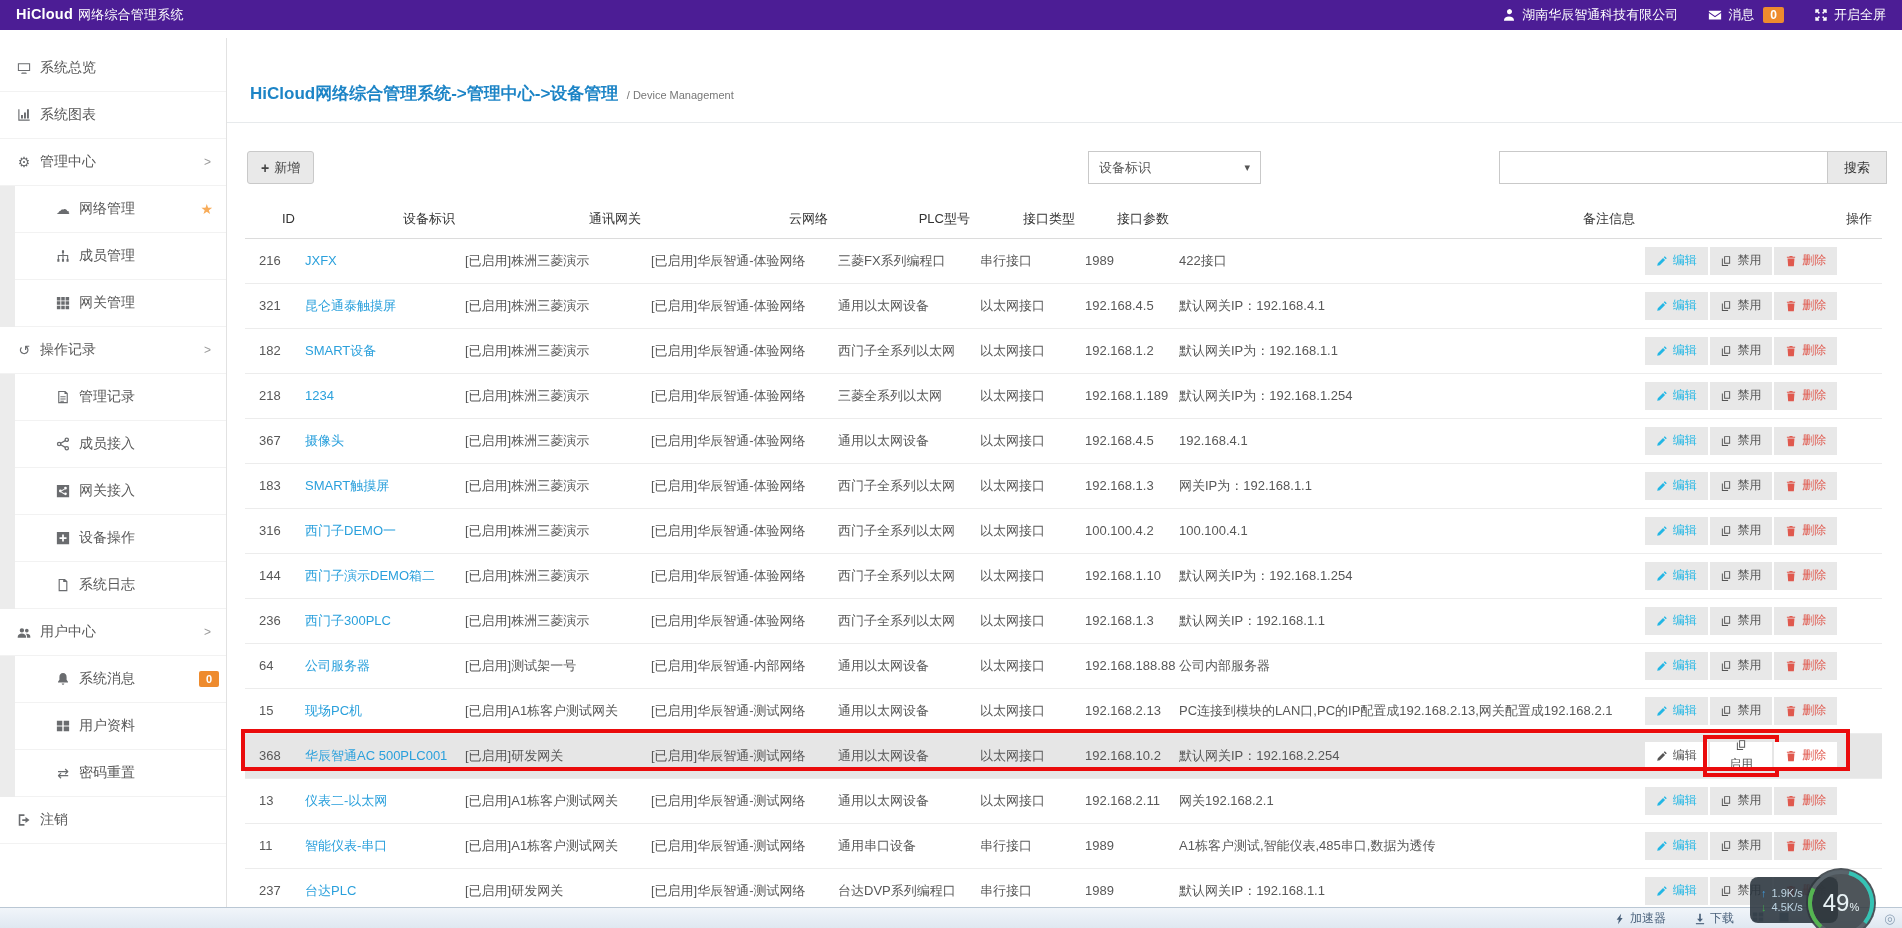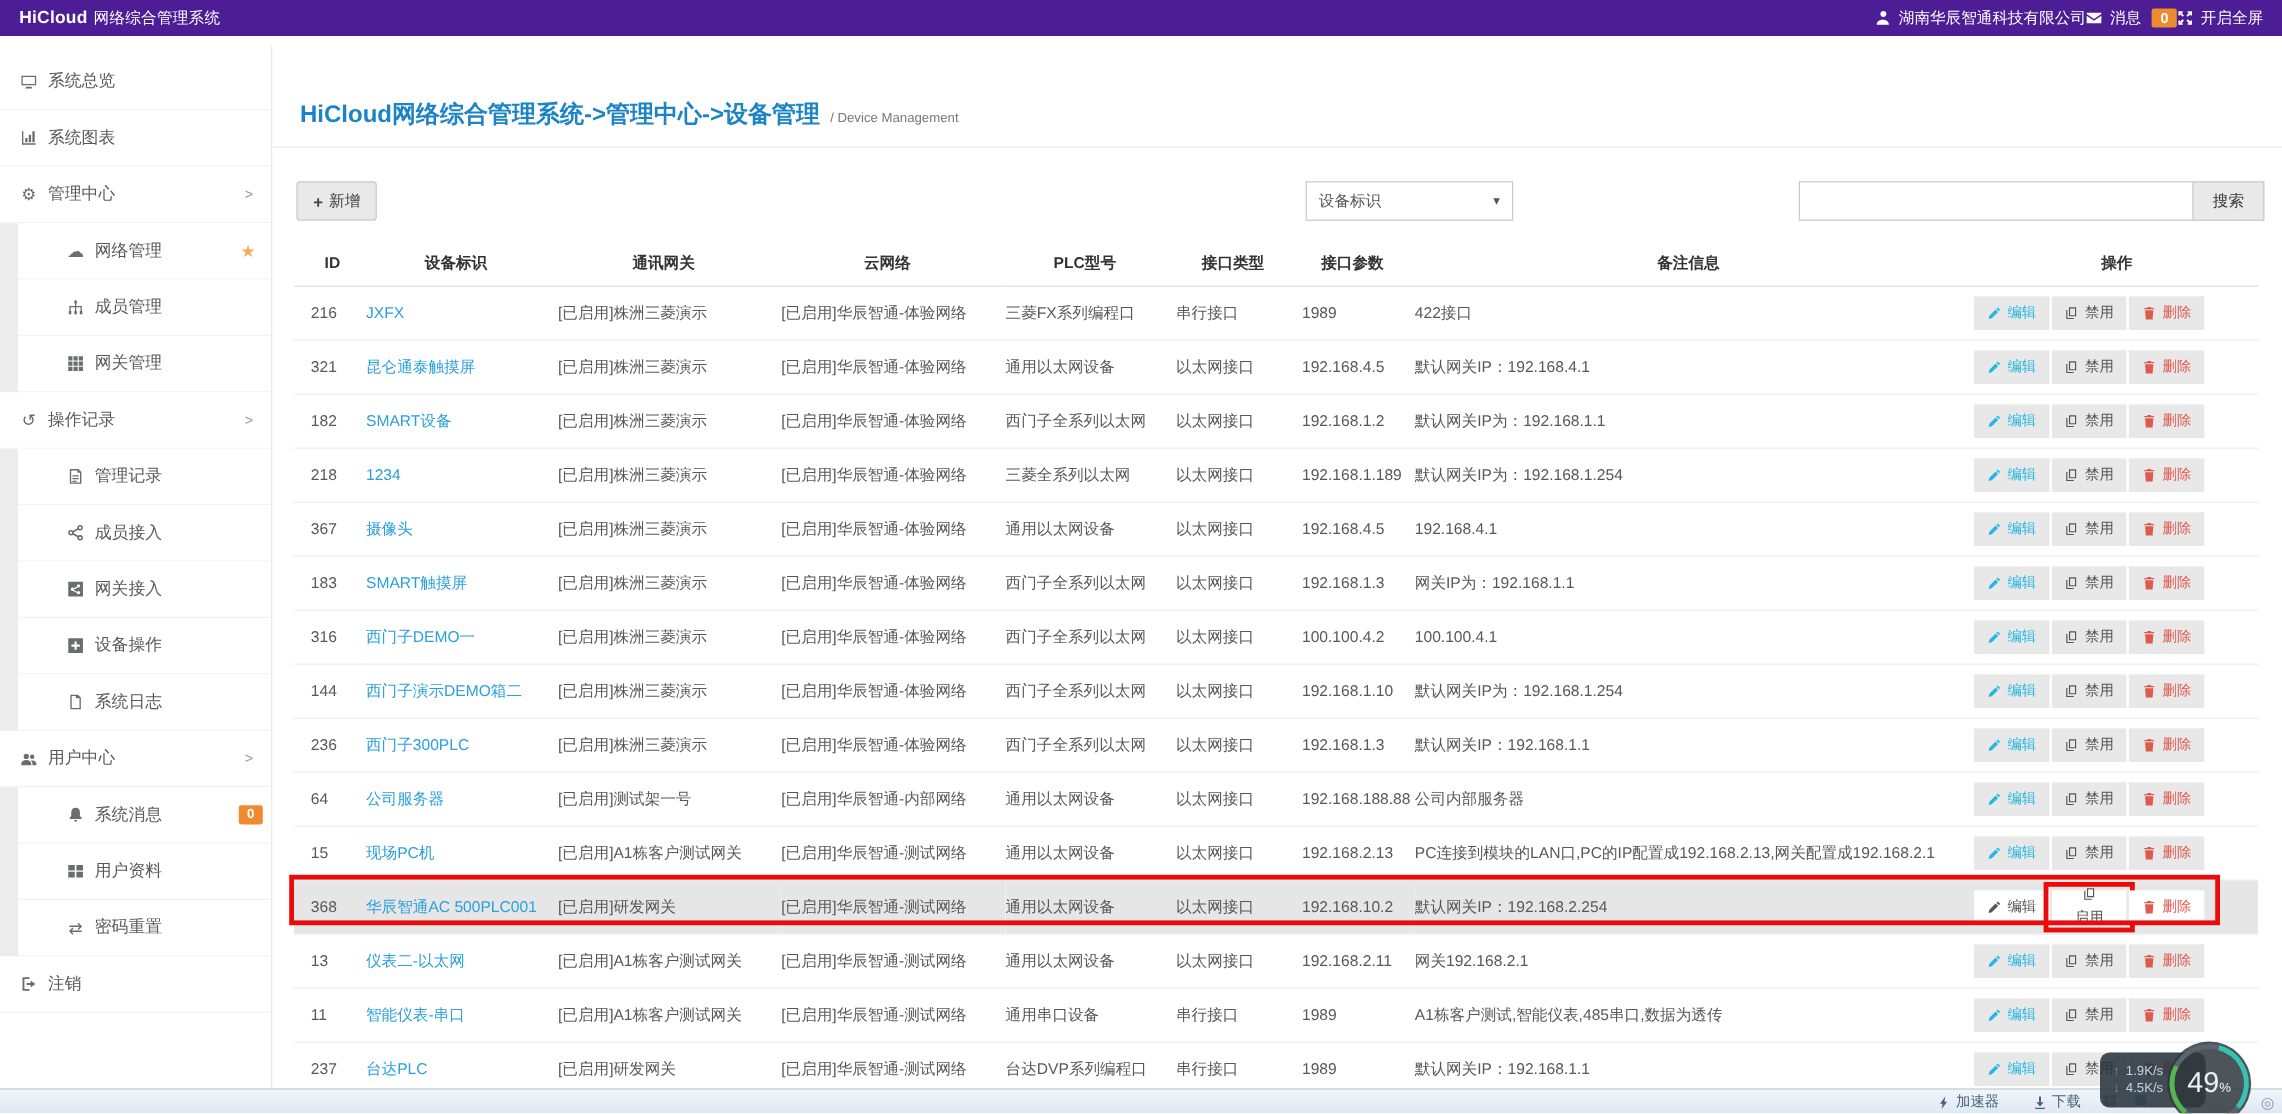--- a/index.html
+++ b/index.html
@@ -5,21 +5,21 @@
   * { box-sizing: border-box; }
   html,body { margin:0; padding:0; background:#fff; }
   #page { position:relative; width:1902px; height:928px; overflow:hidden; background:#fff;
           font-family:"Liberation Sans","DejaVu Sans",sans-serif; }
 
   
   .topbar { position:absolute; top:0; left:0; right:0; height:30px; background:#4c1d95; color:#fff;
             display:flex; align-items:center; justify-content:space-between; padding:0 16px; z-index:5; }
   .brand { font-size:13px; letter-spacing:.2px; }
   .brand b { font-size:14.5px; font-weight:bold; margin-right:5px; }
-  .topbar-right { display:flex; align-items:center; font-size:13px; }
+  .topbar-right { display:flex; align-items:center; gap:30px; font-size:13px; }
   .top-item { display:flex; align-items:center; gap:6px; cursor:pointer; }
   .top-item .ico { color:#fff; }
   .top-badge { background:#ee8b2e; color:#fff; border-radius:2px; padding:1px 7px; font-size:12px; font-weight:bold; margin-left:3px; }
 
   
   .ico { display:inline-flex; align-items:center; justify-content:center; width:14px; height:14px;
          line-height:1; font-size:14px; flex:none; }
   .ico svg { width:100%; height:100%; fill:currentColor; }
   .ico-12 { width:12px; height:12px; font-size:12px; }
 
@@ -37,42 +37,42 @@
   .m-badge { position:absolute; right:7px; background:#ee8b2e; color:#fff; font-size:11px; font-weight:bold;
              padding:2px 7px; border-radius:2px; }
   .partial-panel { position:absolute; left:10px; top:891px; width:180px; height:36px;
                    border:1px solid #dcdcdc; overflow:hidden; background:#fff; }
   .partial-panel .m-item { border:0; height:40px; align-items:flex-start; padding-top:7px; }
 
   
   .content { position:absolute; left:227px; top:30px; right:0; bottom:0; background:#fff; }
   .page-header { position:absolute; top:0; left:0; right:0; height:93px; border-bottom:1px solid #e7eaec; }
   .bc { position:absolute; left:23px; top:52px; white-space:nowrap; }
-  .bc-title { font-size:20px; font-weight:bold; color:#1c84c6; }
+  .bc-title { font-size:17px; font-weight:bold; color:#1c84c6; }
   .bc-sub { font-size:11px; color:#777; margin-left:4px; }
 
   
   .add-btn { position:absolute; left:20px; top:121px; height:33px; min-width:60px; padding:0 13px;
              background:#e9e9e9; border:1px solid #c9c9c9; border-radius:3px; font-size:13px; color:#444;
              display:inline-flex; align-items:center; gap:5px; cursor:pointer; font-family:inherit; }
   .add-btn .plus { font-weight:bold; font-size:14px; }
   .filter-select { position:absolute; left:861px; top:121px; width:173px; height:33px; border:1px solid #c9c9c9;
                    background:#fff; display:flex; align-items:center; padding-left:10px; font-size:13px; color:#555;
                    cursor:pointer; }
   .filter-select .caret { position:absolute; right:10px; color:#555; font-size:11px; }
   .search-group { position:absolute; left:1272px; top:121px; display:flex; }
   .search-input { width:328px; height:33px; border:1px solid #c9c9c9; border-right:none; padding:0 8px;
                   font-size:13px; color:#333; outline:none; font-family:inherit; }
   .search-btn { width:60px; height:33px; background:#e9e9e9; border:1px solid #c9c9c9; font-size:13px;
                 color:#333; cursor:pointer; font-family:inherit; }
 
   
   .table-wrap { position:absolute; left:18px; right:20px; top:170px; }
   table { width:100%; border-collapse:collapse; table-layout:fixed; }
-  th { height:38px; text-align:center; font-size:13px; font-weight:bold; color:#333;
+  th { height:38px; text-align:right; font-size:13px; font-weight:normal; color:#333;
        border-bottom:1px solid #dcdcdc; padding:0 10px 0 0; white-space:nowrap; }
   th:first-child { padding-left:14px; }
   th.th-actions { padding-left:11px; }
   td { height:45px; font-size:13px; color:#585858; border-bottom:1px solid #ececec; padding:0 10px 0 0;
        white-space:nowrap; overflow:hidden; vertical-align:middle; }
   td:first-child { padding-left:14px; }
   a.dev { color:#2aa0dc; text-decoration:none; cursor:pointer; }
   .btn-group { display:flex; justify-content:flex-end; gap:2px; padding-right:35px; }
   .op-btn { display:inline-flex; align-items:center; justify-content:center; gap:5px; width:64px; height:28px;
             background:#e8e8e8; border:none; font-size:12px; color:#555; cursor:pointer; font-family:inherit; }

